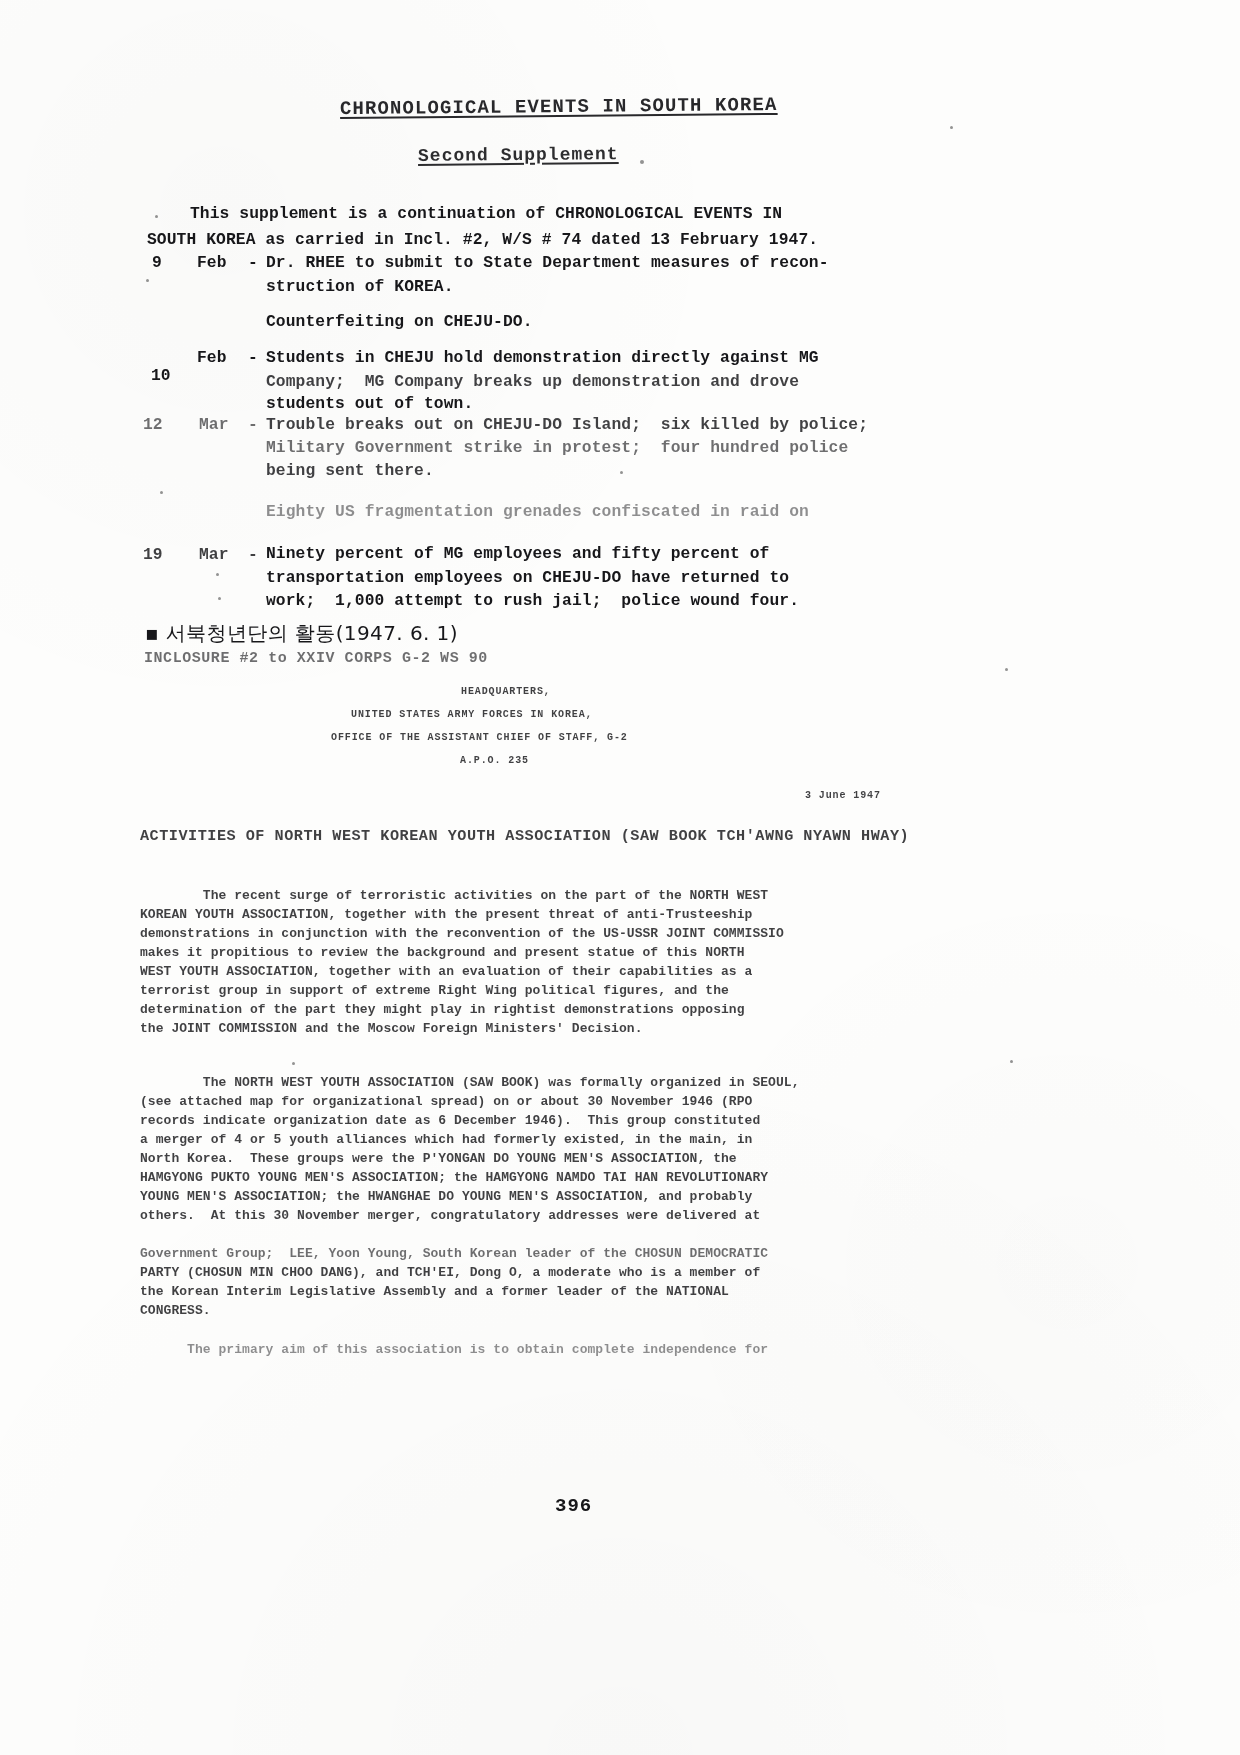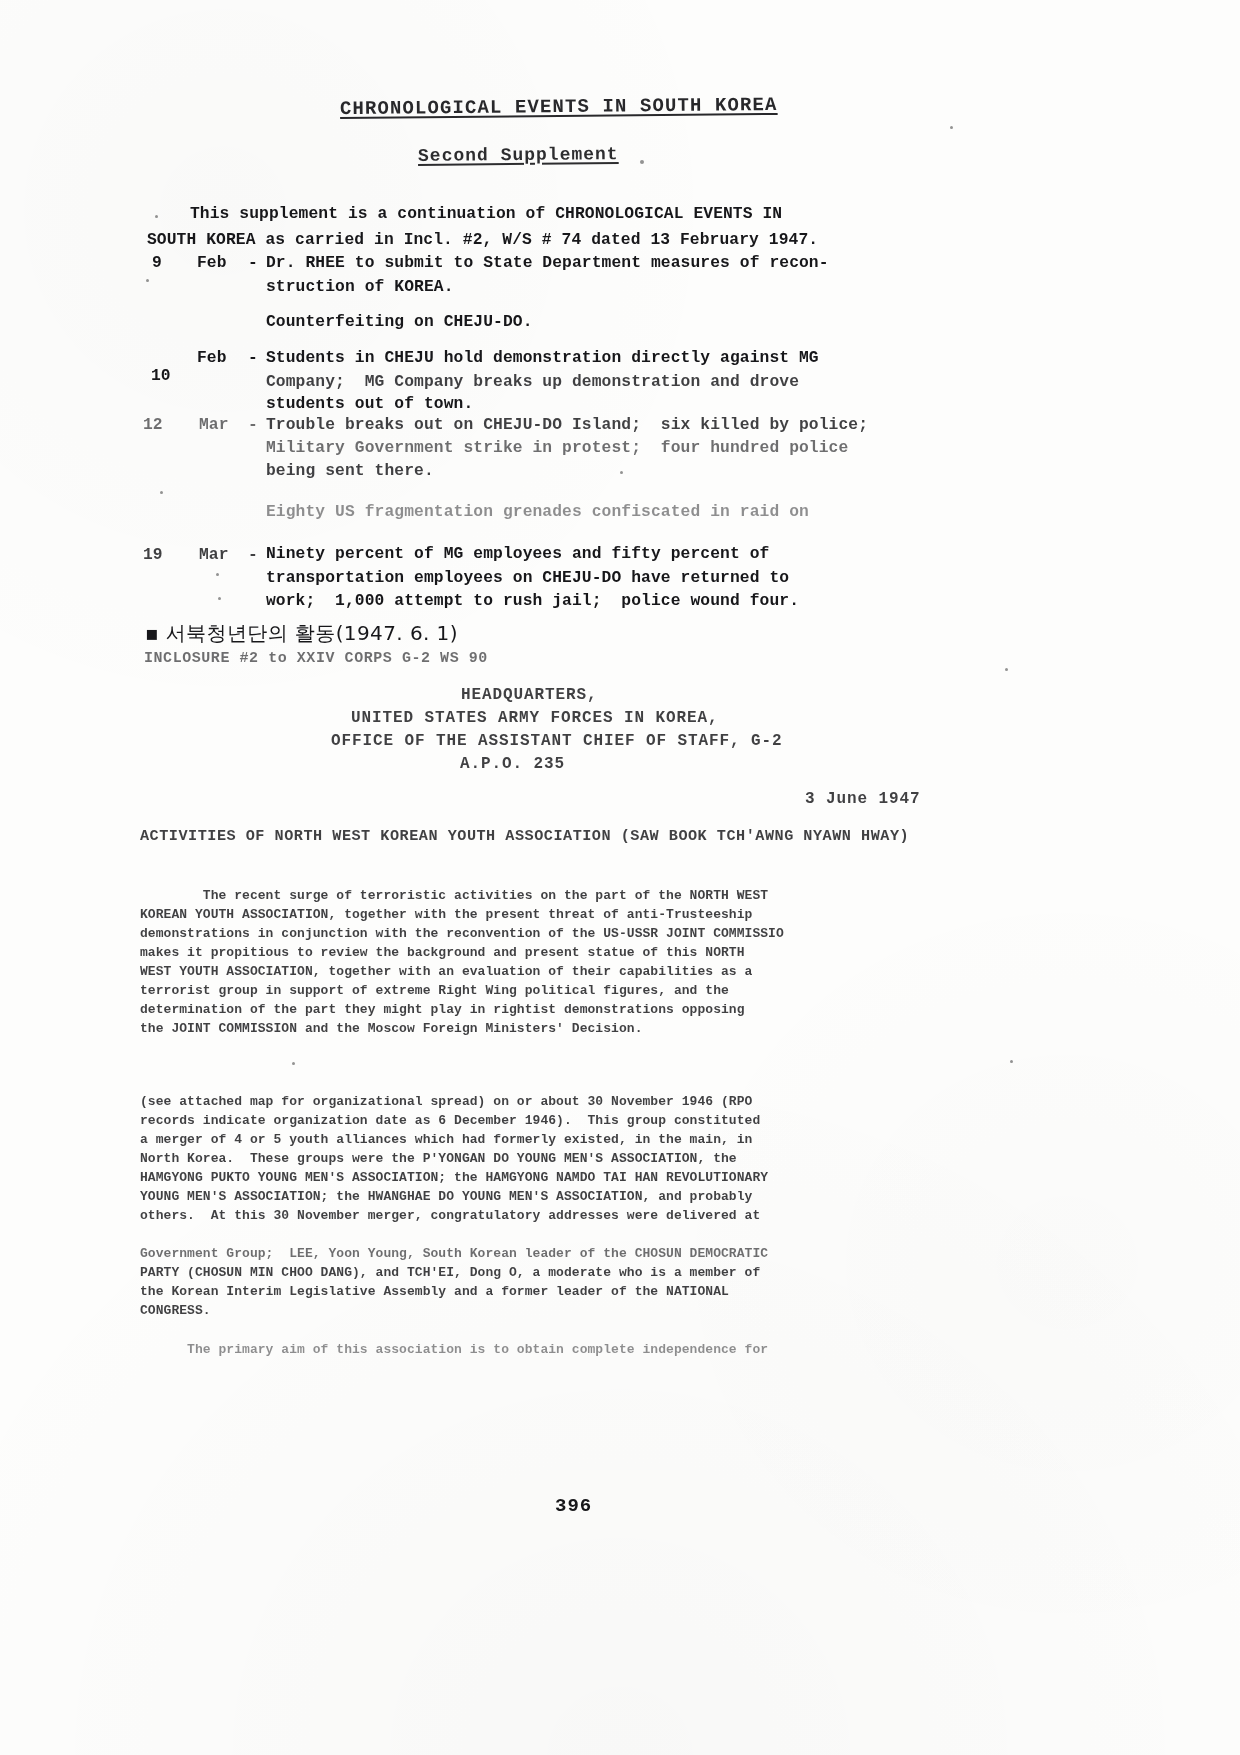--- a/index.html
+++ b/index.html
@@ -67,21 +67,21 @@
   .faint  { opacity: 0.62; font-weight: 600; }
   .fainter{ opacity: 0.48; font-weight: 600; }
   .strong { opacity: 1; }
   .mid    { opacity: 0.82; }
 
   .small-line {
     font-size: 15px;
     letter-spacing: 0.55px;
   }
   .caps-line {
-    font-size: 16px;
+    font-size: 10px;
     letter-spacing: 0.9px;
   }
 
   .korean {
     font-family: "DejaVu Sans", sans-serif;
     font-size: 20px;
     font-weight: 500;
     letter-spacing: 0.4px;
   }
 
@@ -167,20 +167,21 @@
 
   <div class="para mid" style="left:140px; top:886px;">        The recent surge of terroristic activities on the part of the NORTH WEST</div>
   <div class="para mid" style="left:140px; top:905px;">KOREAN YOUTH ASSOCIATION, together with the present threat of anti-Trusteeship</div>
   <div class="para mid" style="left:140px; top:924px;">demonstrations in conjunction with the reconvention of the US-USSR JOINT COMMISSIO</div>
   <div class="para mid" style="left:140px; top:943px;">makes it propitious to review the background and present statue of this NORTH</div>
   <div class="para mid" style="left:140px; top:962px;">WEST YOUTH ASSOCIATION, together with an evaluation of their capabilities as a</div>
   <div class="para mid" style="left:140px; top:981px;">terrorist group in support of extreme Right Wing political figures, and the</div>
   <div class="para mid" style="left:140px; top:1000px;">determination of the part they might play in rightist demonstrations opposing</div>
   <div class="para mid" style="left:140px; top:1019px;">the JOINT COMMISSION and the Moscow Foreign Ministers' Decision.</div>
 
+  <div class="para mid" style="left:140px; top:1073px;">        The NORTH WEST YOUTH ASSOCIATION (SAW BOOK) was formally organized in SEOUL,</div>
   <div class="para mid" style="left:140px; top:1092px;">(see attached map for organizational spread) on or about 30 November 1946 (RPO</div>
   <div class="para mid" style="left:140px; top:1111px;">records indicate organization date as 6 December 1946).  This group constituted</div>
   <div class="para mid" style="left:140px; top:1130px;">a merger of 4 or 5 youth alliances which had formerly existed, in the main, in</div>
   <div class="para mid" style="left:140px; top:1149px;">North Korea.  These groups were the P'YONGAN DO YOUNG MEN'S ASSOCIATION, the</div>
   <div class="para mid" style="left:140px; top:1168px;">HAMGYONG PUKTO YOUNG MEN'S ASSOCIATION; the HAMGYONG NAMDO TAI HAN REVOLUTIONARY</div>
   <div class="para mid" style="left:140px; top:1187px;">YOUNG MEN'S ASSOCIATION; the HWANGHAE DO YOUNG MEN'S ASSOCIATION, and probably</div>
   <div class="para mid" style="left:140px; top:1206px;">others.  At this 30 November merger, congratulatory addresses were delivered at</div>
   <div class="para mid" style="left:140px; top:1263px;">PARTY (CHOSUN MIN CHOO DANG), and TCH'EI, Dong O, a moderate who is a member of</div>
   <div class="para faint" style="left:140px; top:1244px;">Government Group;  LEE, Yoon Young, South Korean leader of the CHOSUN DEMOCRATIC</div>
   <div class="para mid" style="left:140px; top:1282px;">the Korean Interim Legislative Assembly and a former leader of the NATIONAL</div>

